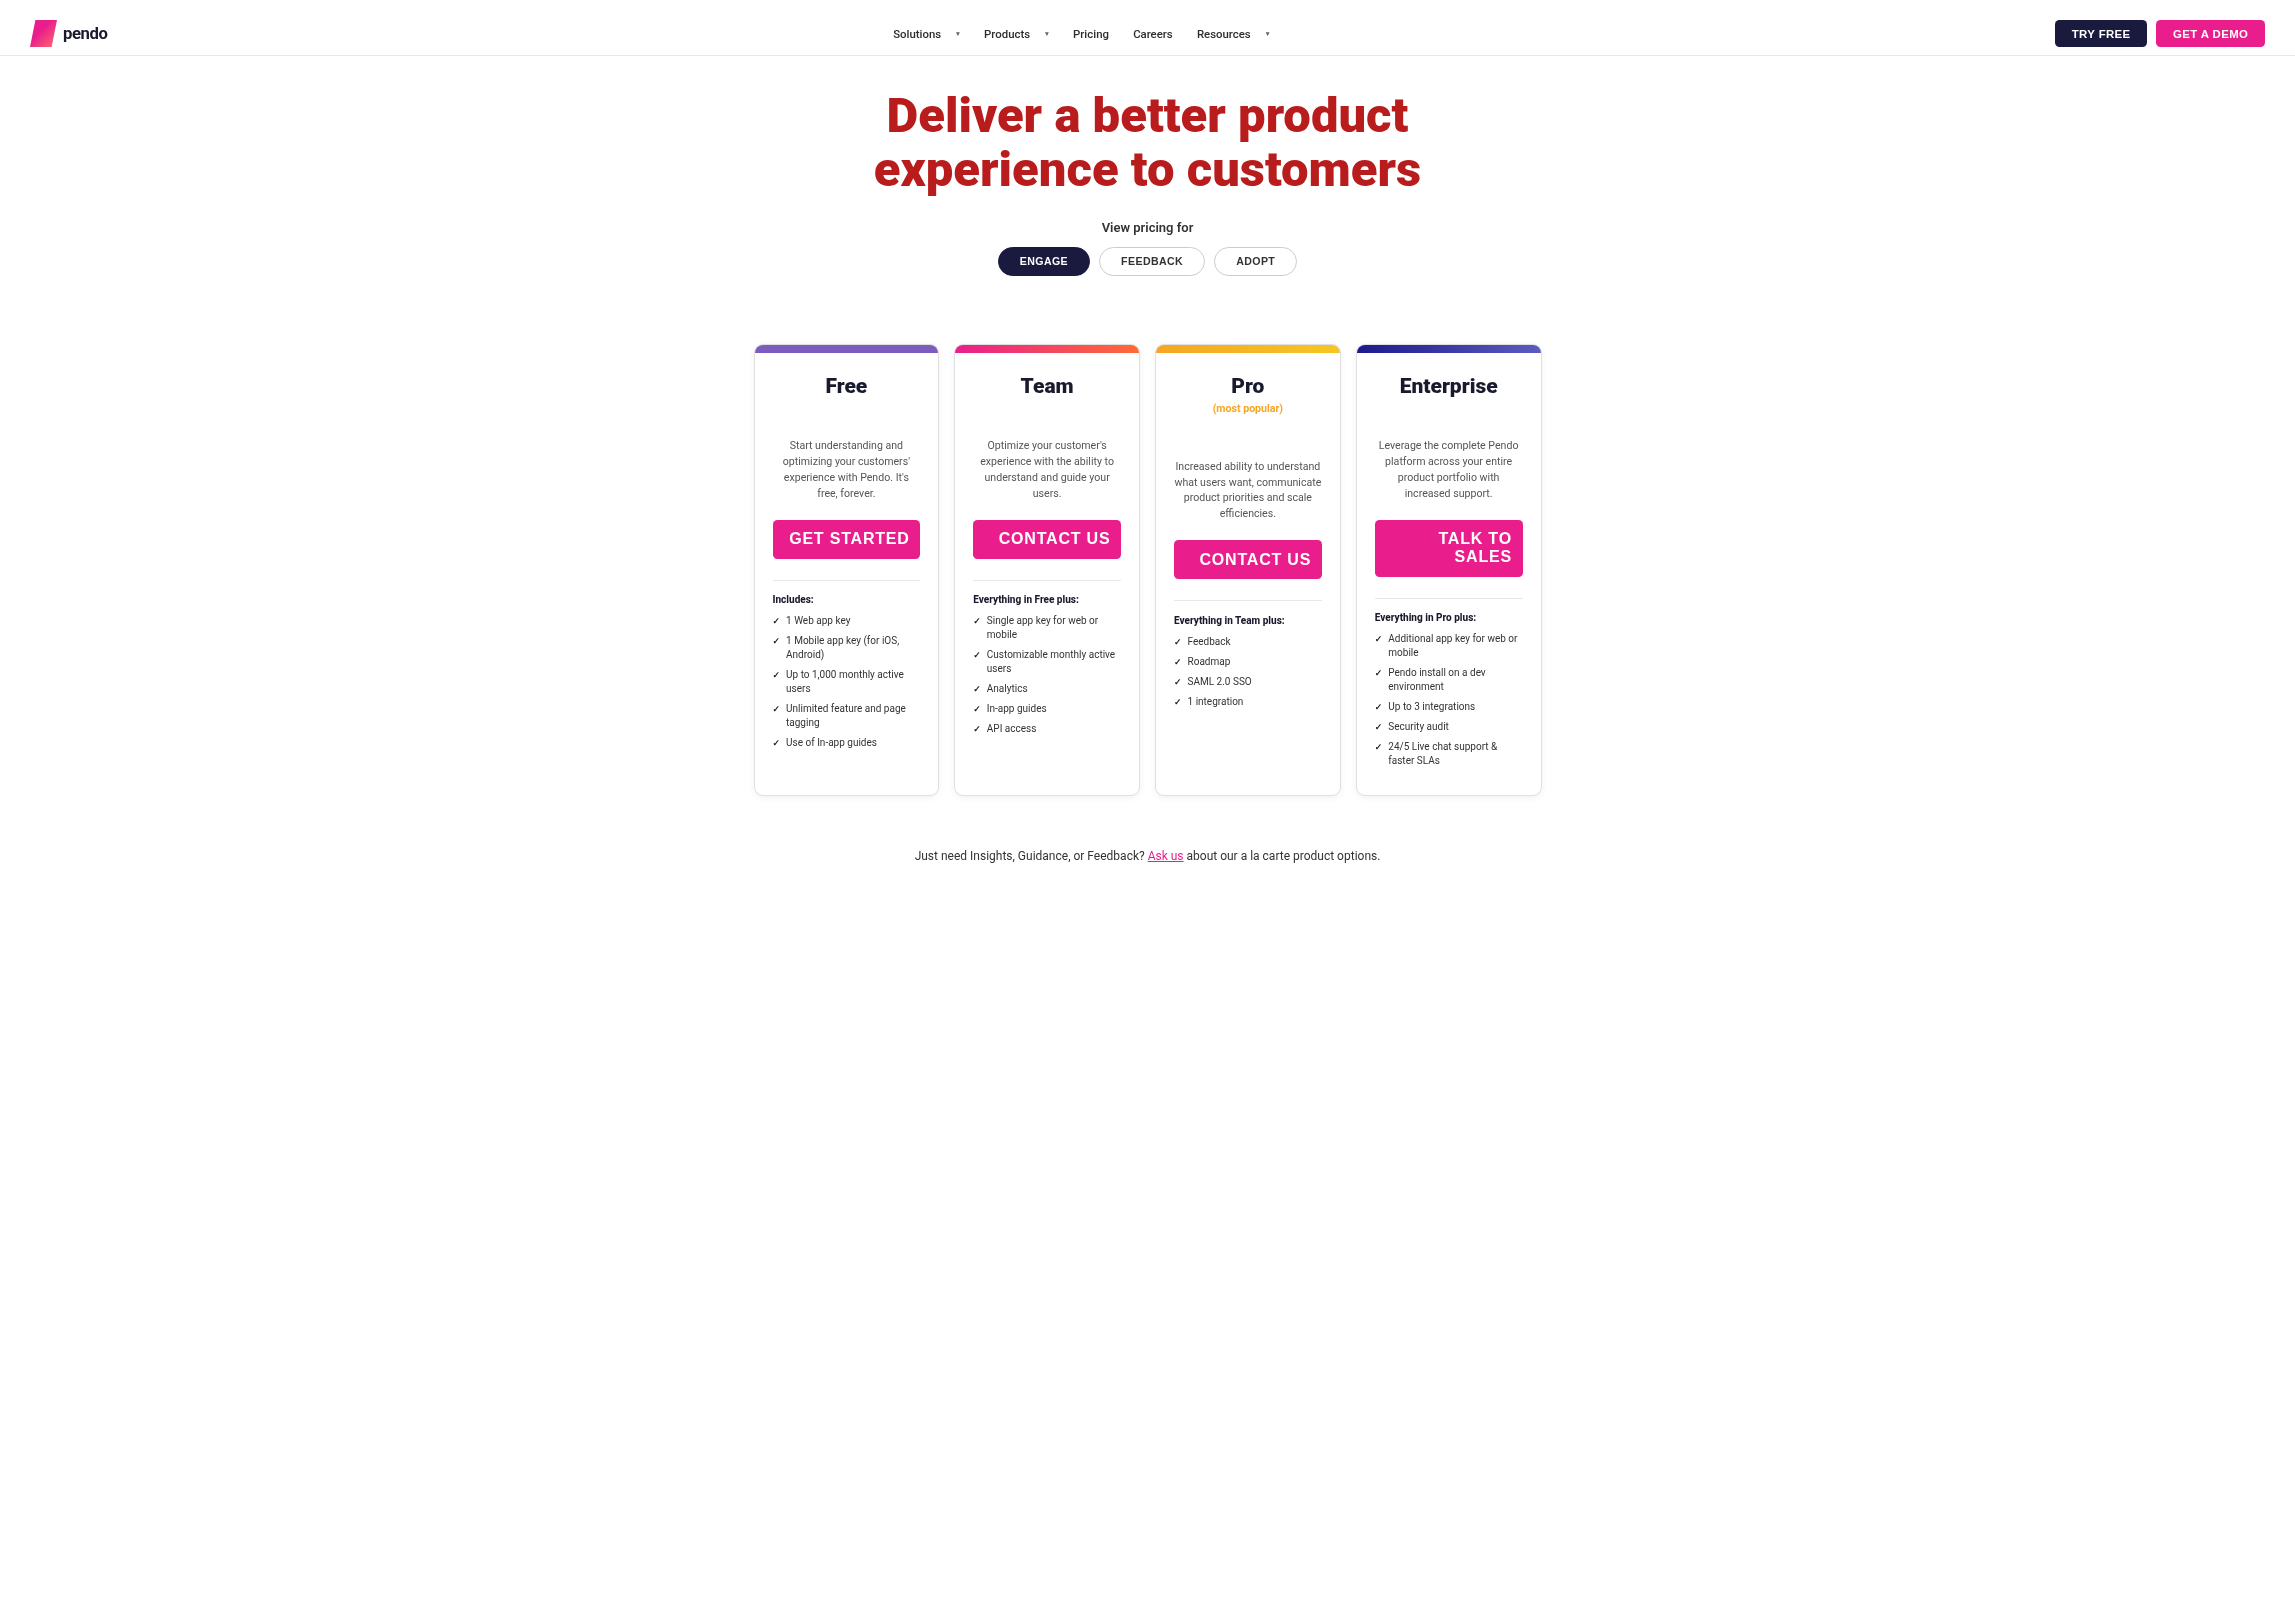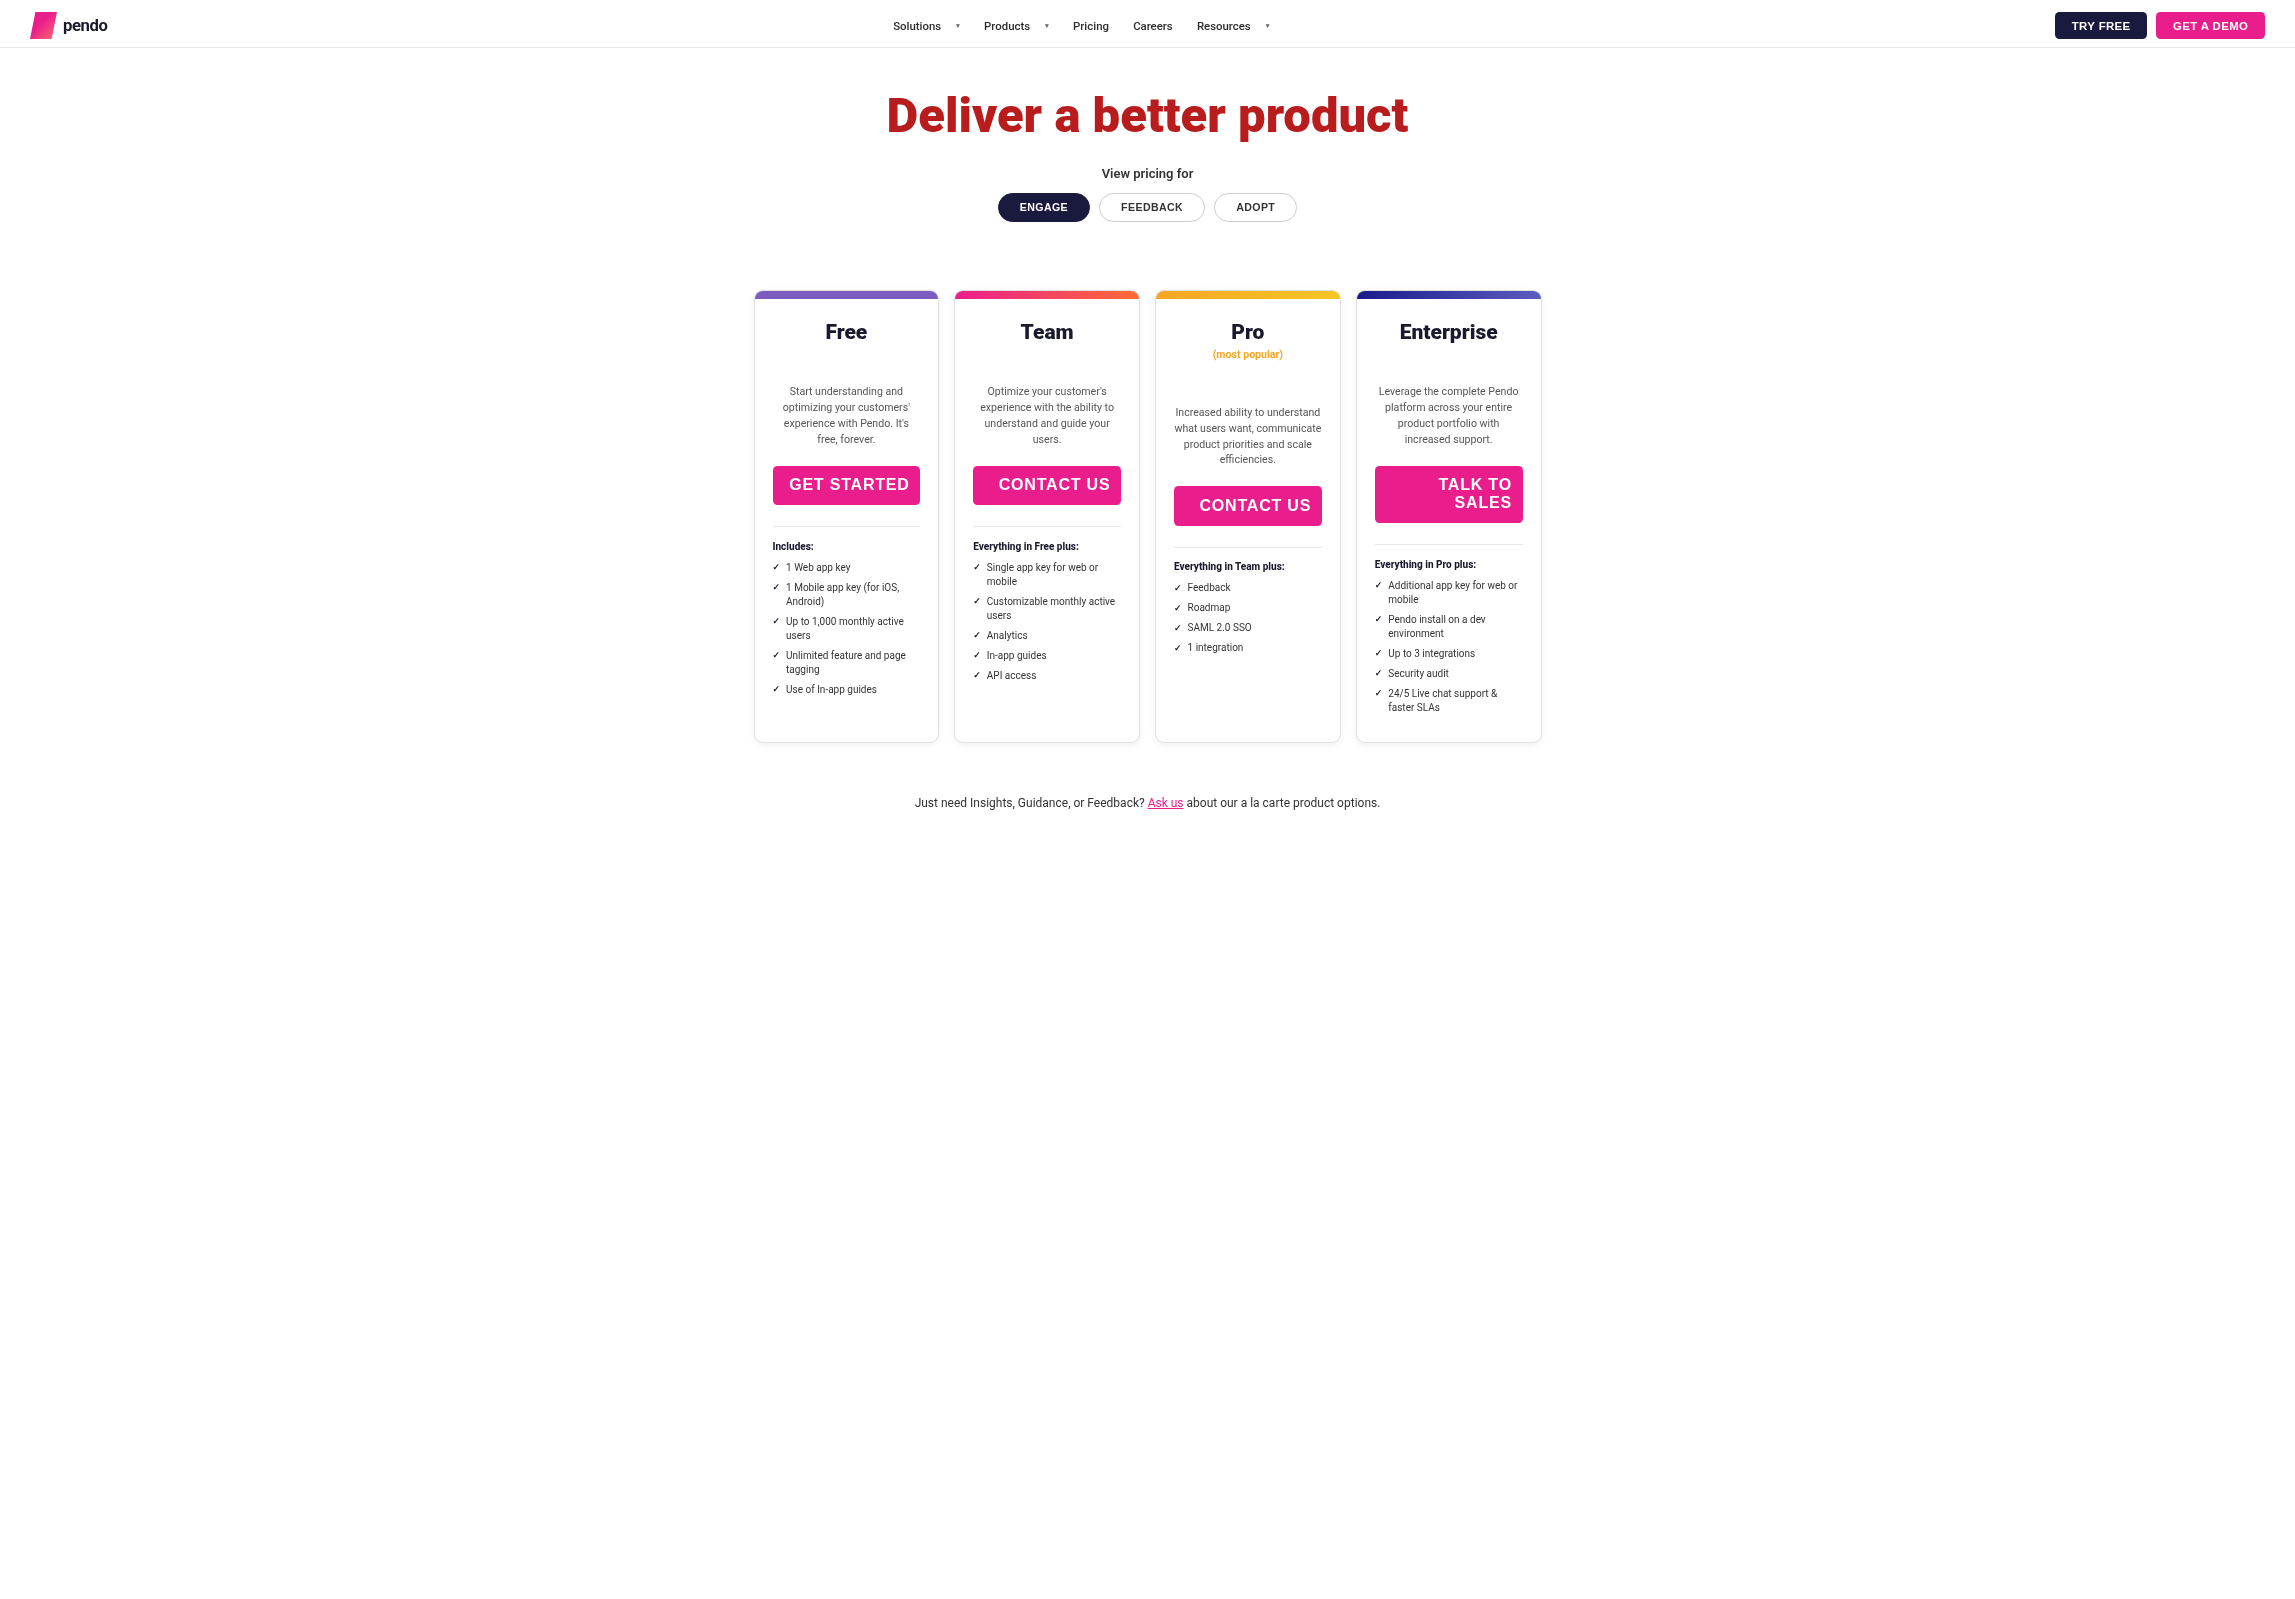--- a/index.html
+++ b/index.html
@@ -2,21 +2,21 @@
 <html style="font-size:12px"><head>
   <meta charset="utf-8">
   <style>
     * { box-sizing: border-box; margin: 0; padding: 0; }
     body { font-family: -apple-system, BlinkMacSystemFont, 'Segoe UI', Roboto, sans-serif; background: #fff; color: #1a1a2e; }
 
     
     nav {
       display: flex; align-items: center; justify-content: space-between;
       padding: 0 30px; height: 44px; border-bottom: 0.8px solid #e8e8e8;
-      position: sticky; top: 4px; background: #fff; z-index: 100;
+      position: sticky; top: 12px; background: #fff; z-index: 100;
     }
     .nav-left { display: flex; align-items: center; gap: 6px; }
     .logo-mark {
       width: 27px; height: 27px;
       background: linear-gradient(135deg, #e91e8c 40%, #ff6b6b 100%);
       clip-path: polygon(20% 0%, 100% 0%, 80% 100%, 0% 100%);
       display: inline-block;
     }
     .logo-text { font-size: 16.7px; font-weight: 700; color: #1a1a2e; letter-spacing: -0.4px; }
     .nav-menu { display: flex; align-items: center; gap: 3px; }
@@ -123,20 +123,21 @@
   </div>
   <div class="nav-right">
     <button class="btn-try-free">TRY FREE</button>
     <button class="btn-get-demo">GET A DEMO</button>
   </div>
 </nav>
 
 <section class="hero">
   <h1>
     <span>Deliver a better product</span><br>
+    <span>experience to customers</span>
   </h1>
   <p class="hero-subtitle">View pricing for</p>
 
   <div class="tabs">
     <button class="tab active">ENGAGE</button>
     <button class="tab">FEEDBACK</button>
     <button class="tab">ADOPT</button>
   </div>
 </section>
 

